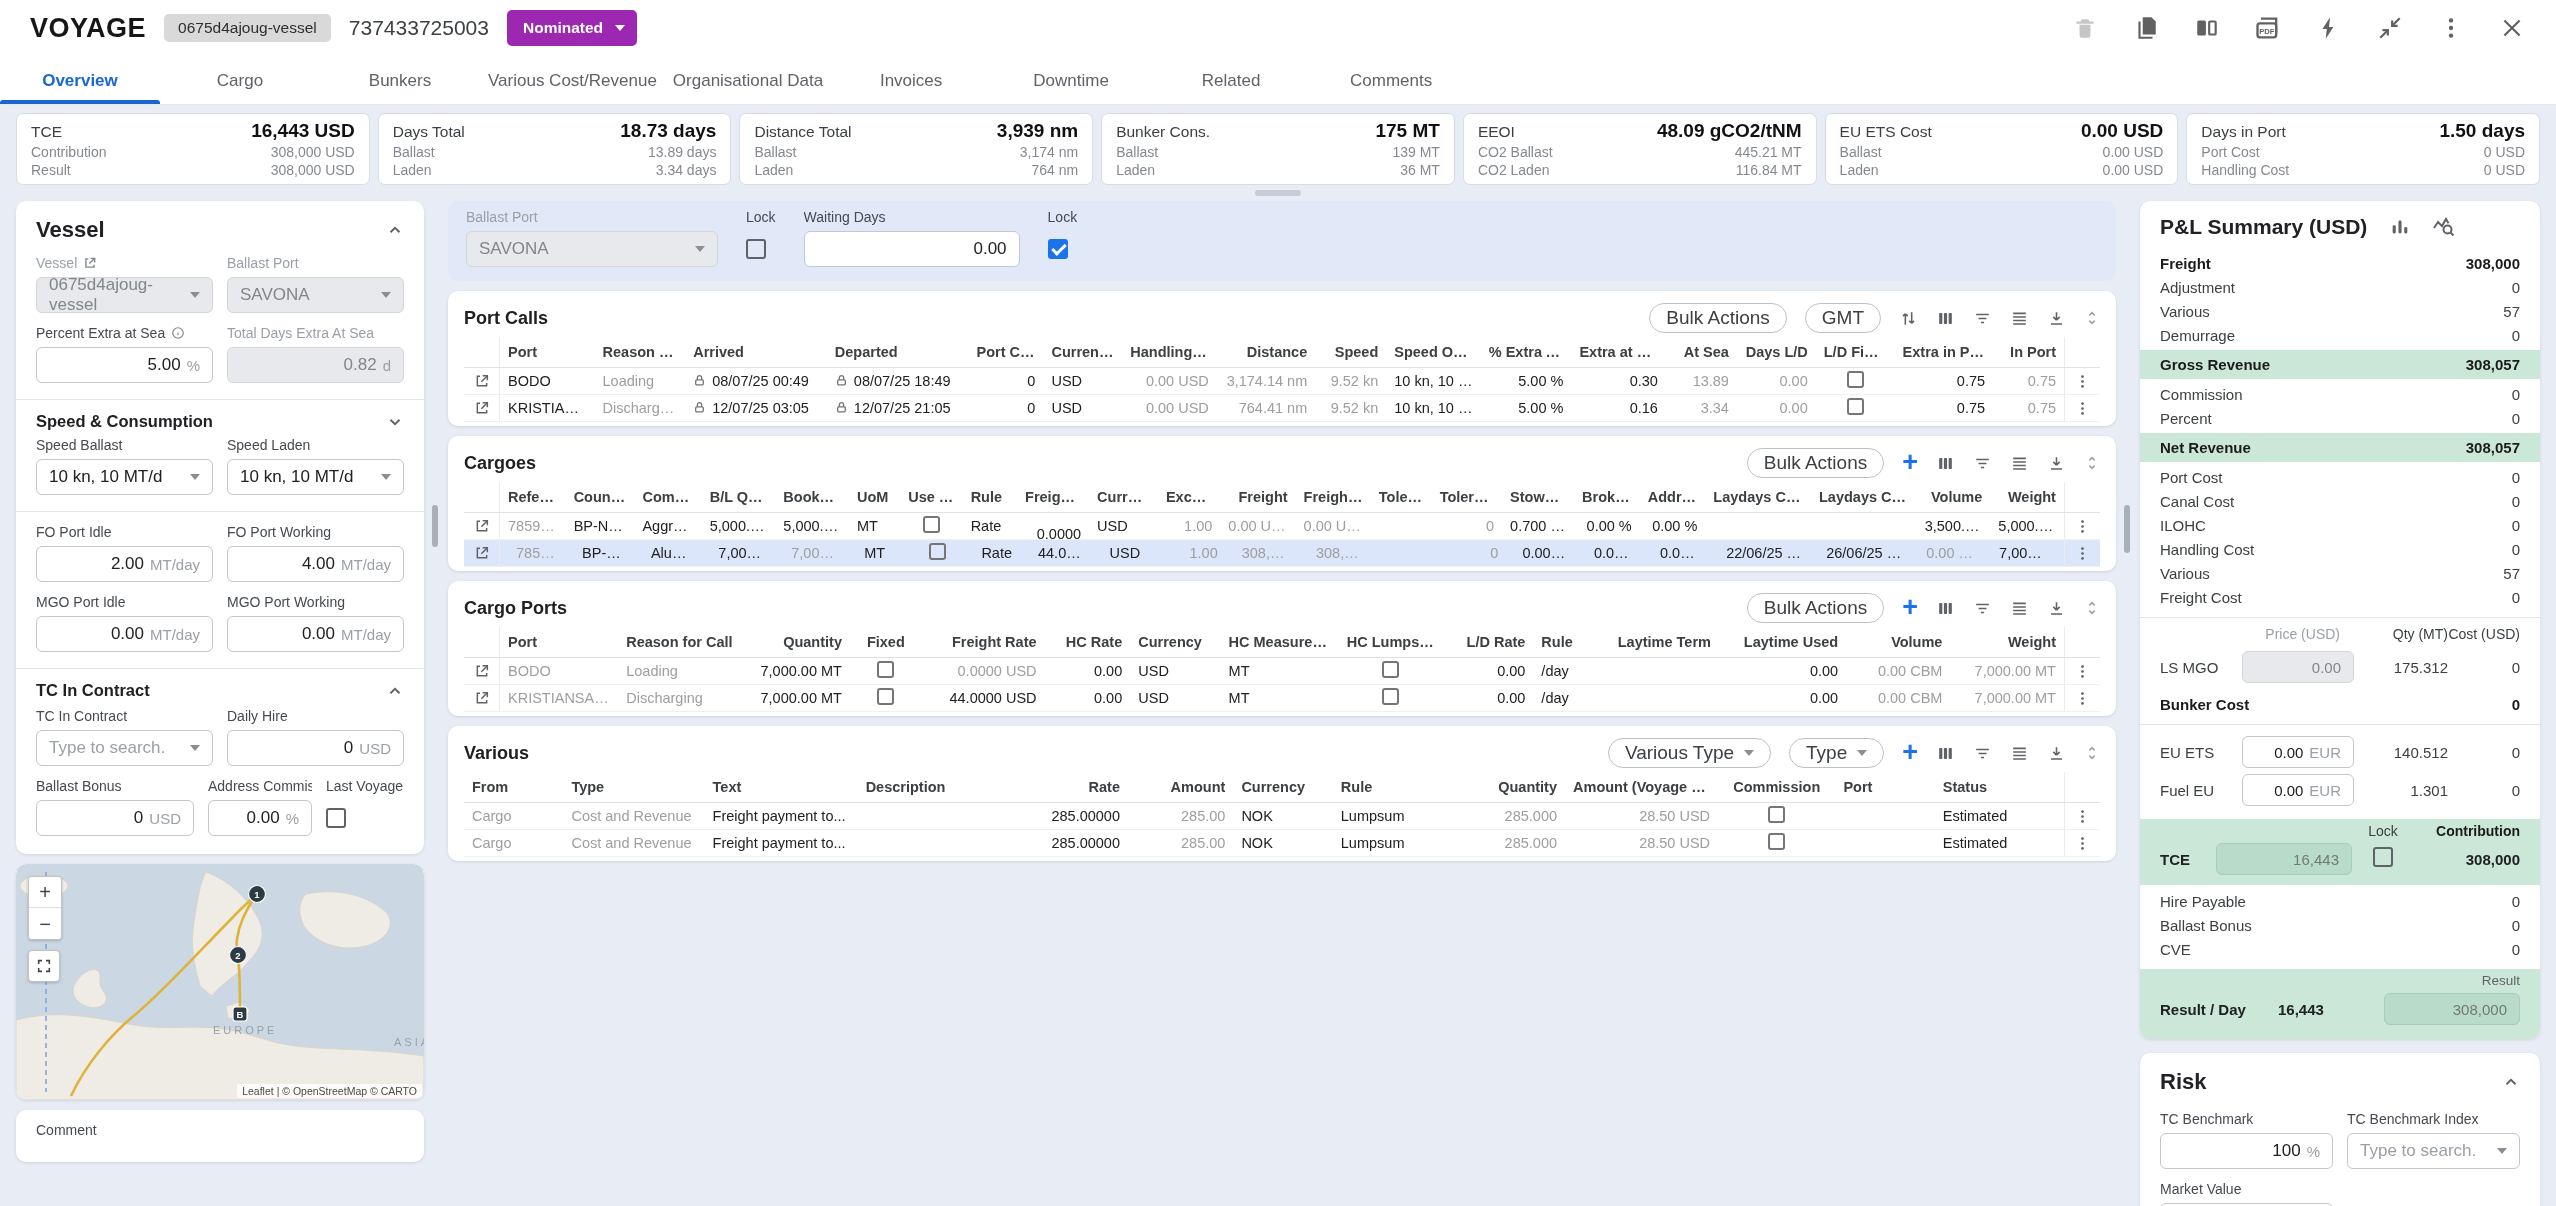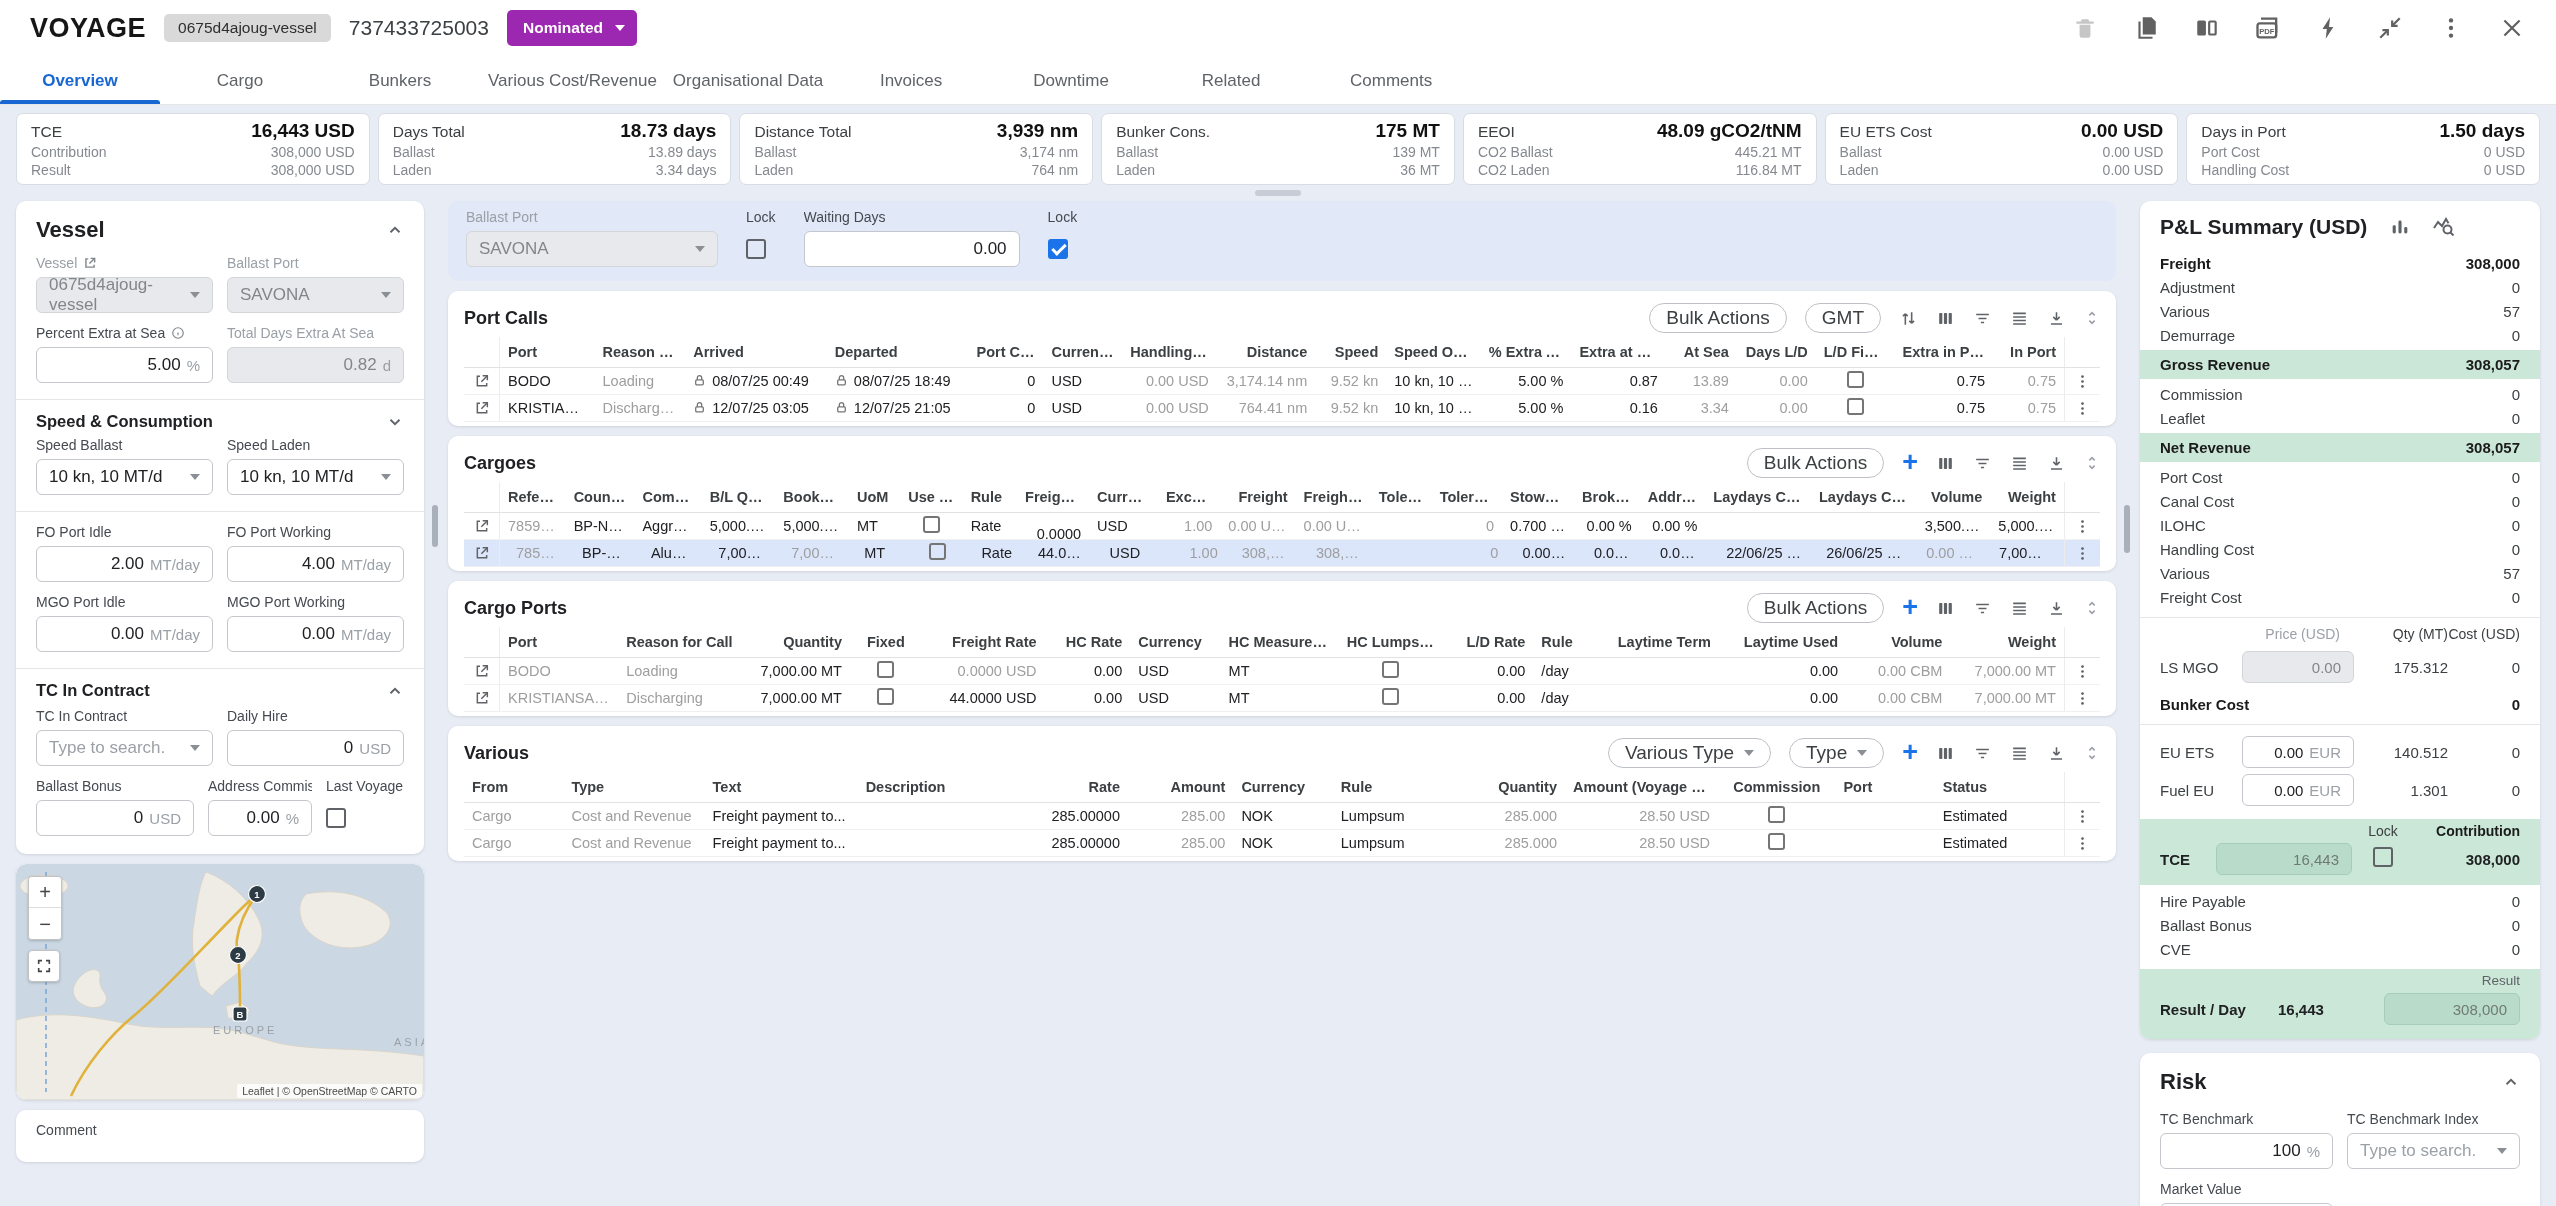--- a/index.html
+++ b/index.html
@@ -600,21 +600,21 @@
                     <rect x="5" y="11" width="14" height="9" rx="2"></rect>
                     <path d="M8 11V7a4 4 0 0 1 8 0v4"></path>
                   </svg><span>08/07/25 18:49</span></div>
                 <div class="tc a-r" style="flex-grow: 75;"><span>0</span></div>
                 <div class="tc a-l" style="flex-grow: 80;"><span>USD</span></div>
                 <div class="tc a-r m" style="flex-grow: 100;"><span>0.00 USD</span></div>
                 <div class="tc a-r m" style="flex-grow: 105;"><span>3,174.14 nm</span></div>
                 <div class="tc a-r m" style="flex-grow: 70;"><span>9.52 kn</span></div>
                 <div class="tc a-l" style="flex-grow: 100;"><span>10 kn, 10 M...</span></div>
                 <div class="tc a-r" style="flex-grow: 95;"><span>5.00 %</span></div>
-                <div class="tc a-r" style="flex-grow: 100;"><span>0.87</span></div>
+                <div class="tc a-r" style="flex-grow: 100;"><span>0.30</span></div>
                 <div class="tc a-r m" style="flex-grow: 70;"><span>13.89</span></div>
                 <div class="tc a-r m" style="flex-grow: 80;"><span>0.00</span></div>
                 <div class="tc a-c" style="flex-grow: 80;"><span class="cbx sm"></span></div>
                 <div class="tc a-r" style="flex-grow: 105;"><span>0.75</span></div>
                 <div class="tc a-r m" style="flex-grow: 70;"><span>0.75</span></div>
                 <div class="keb-c">
                   <button class="tbtn">
                     <svg width="17" height="17" viewBox="0 0 24 24" fill="#5f6368">
                       <circle cx="12" cy="5" r="1.9"></circle>
                       <circle cx="12" cy="12" r="1.9"></circle>
@@ -1104,21 +1104,21 @@
         <div class="pl-total">
             <span>Gross Revenue</span>
             <span>308,057</span>
           </div>
         <div>
             <div class="pl-row">
               <span>Commission</span>
               <span>0</span>
             </div>
             <div class="pl-row">
-              <span>Leaflet</span>
+              <span>Percent</span>
               <span>0</span>
             </div>
           </div>
         <div class="pl-total">
             <span>Net Revenue</span>
             <span>308,057</span>
           </div>
         <div>
             <div class="pl-row">
               <span>Port Cost</span>

